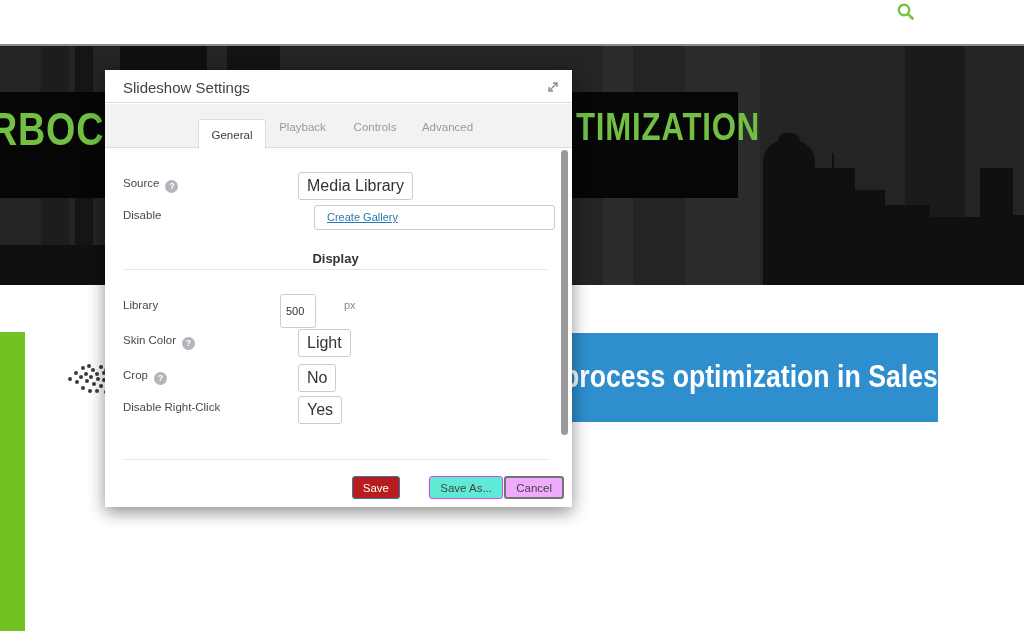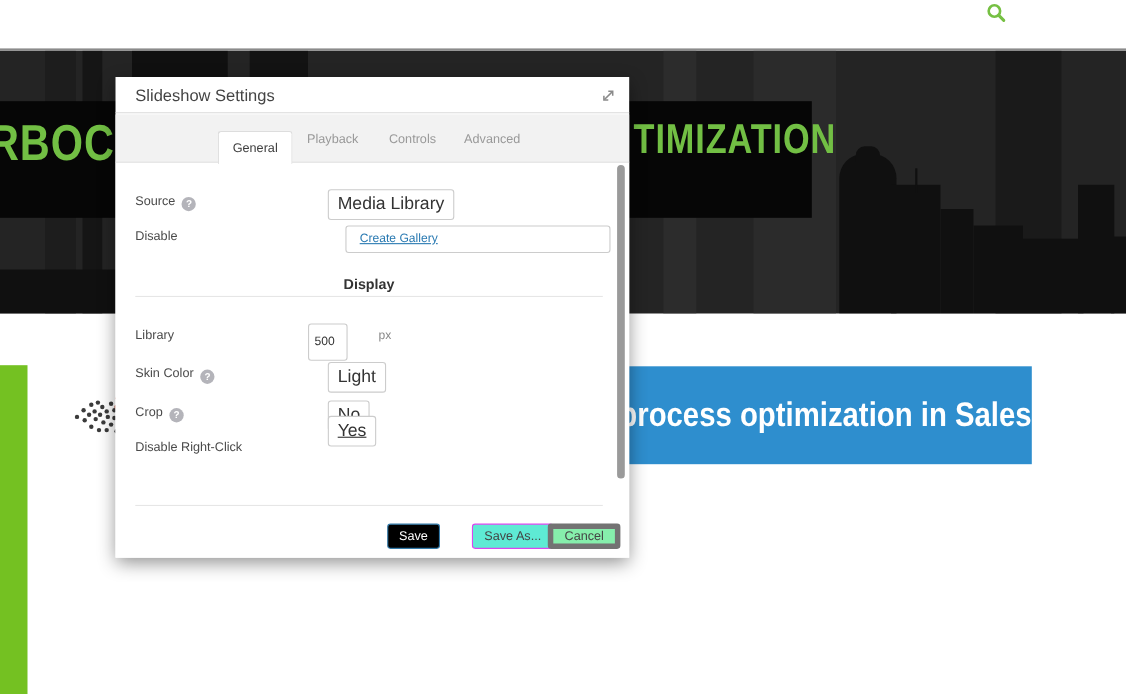--- a/index.html
+++ b/index.html
@@ -67,23 +67,23 @@
                   border-radius:3px; font-size:11px; color:#333; padding:16px 5px;
                   font-family:"Liberation Sans", sans-serif; }
   #height-unit { position:absolute; left:239px; top:151px; font-size:11px; color:#8a8a8a; }
 
   #modal-scrollbar { position:absolute; left:456px; top:80px; width:7px; height:285px;
                      background:#9a9a9a; border-radius:4px; cursor:pointer; }
 
   #modal-footer { position:absolute; left:0; bottom:0; width:100%; height:40px; }
   .footer-btn { position:absolute; bottom:8px; height:23px; border-radius:3px; font-size:11.5px;
                 padding:0 10px; cursor:pointer; font-family:"Liberation Sans", sans-serif; }
-  #save-btn { right:172px; background:#000000; border:1px solid #3279a8; color:#fff; }
+  #save-btn { right:172px; background:#b91c1c; border:1px solid #3279a8; color:#fff; }
   #save-as-btn { right:69px; background:#5eead4; border:1px solid #d946ef; color:#444; }
-  #cancel-btn { right:8px; background:#86efac; border:5px solid #737373; color:#444; }
+  #cancel-btn { right:8px; background:#f0abfc; border:2px solid #737373; color:#444; }
 </style>
 </head>
 <body>
 
 <div id="topnav">
   <span class="search-btn">
     <svg width="22" height="22" viewBox="0 0 22 22">
       <circle cx="9" cy="9" r="5.2" fill="none" stroke="#76c043" stroke-width="2.4"></circle>
       <line x1="13" y1="13" x2="17.5" y2="17.5" stroke="#76c043" stroke-width="2.8" stroke-linecap="round"></line>
     </svg>
@@ -196,21 +196,21 @@
       <span>Skin Color</span><span class="help-icon"></span>
     </div>
     <button class="mini-btn" style="top:181px;">Light</button>
 
     <div class="field-label" style="top:221px;">
       <span>Crop</span><span class="help-icon"></span>
     </div>
     <button class="mini-btn" style="top:216px;">No</button>
 
     <div class="field-label" style="top:253px;">Disable Right-Click</div>
-    <button class="mini-btn" style="top:230px;text-decoration:underline;">Yes</button>
+    <button class="mini-btn" style="top:248px;">Yes</button>
 
     <div class="divider" style="top:311px;"></div>
   </div>
 
   <div id="modal-scrollbar"></div>
 
   <div id="modal-footer">
     <button class="footer-btn" id="save-btn">Save</button>
     <button class="footer-btn" id="save-as-btn">Save As...</button>
     <button class="footer-btn" id="cancel-btn">Cancel</button>

